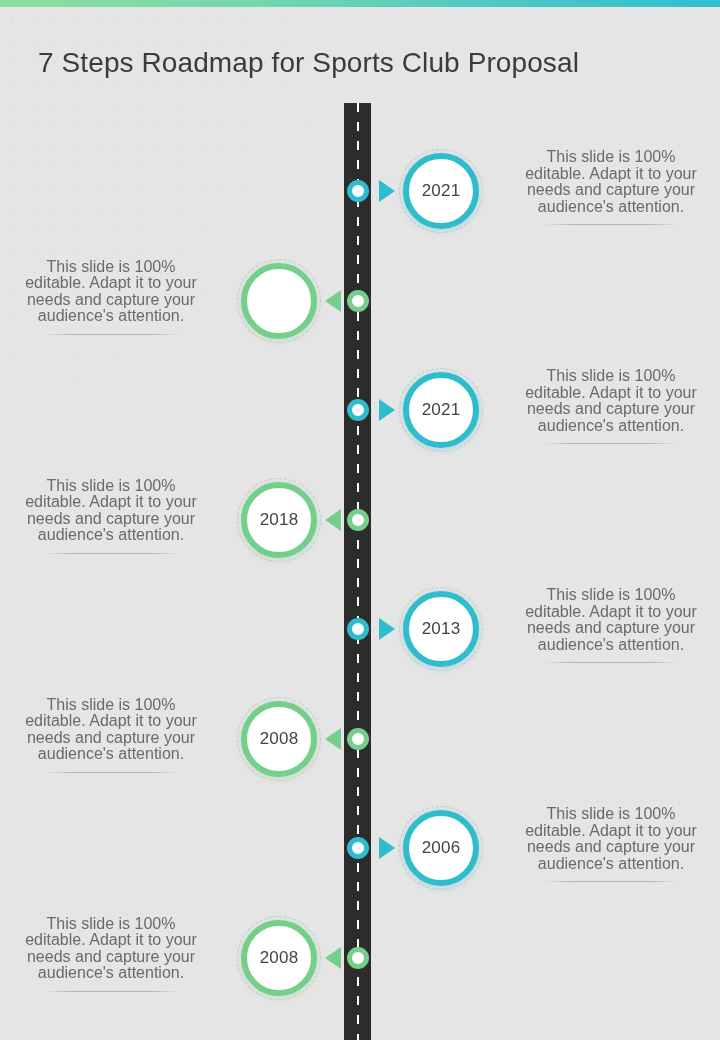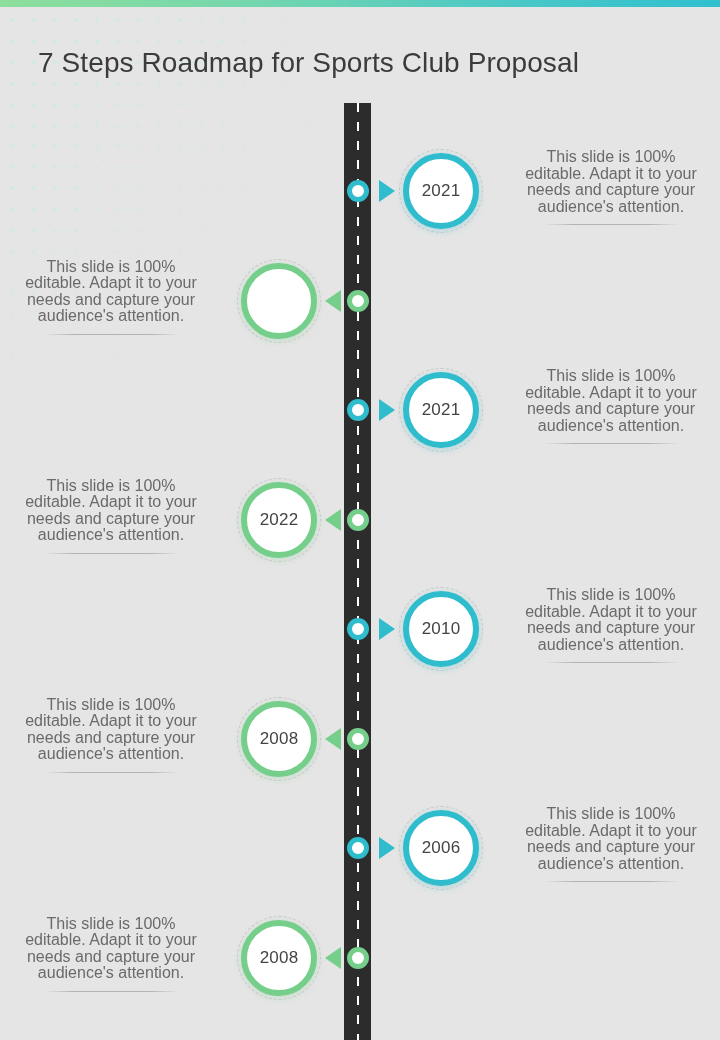--- a/index.html
+++ b/index.html
@@ -213,34 +213,34 @@
           <div>This slide is 100% editable. Adapt it to your needs and capture your audience's attention.</div>
           <div class="rule"></div>
         </div>
       </div>
       <div class="row green" style="top: 519.5px;">
         <div class="marker"></div>
         <div class="arrow"></div>
         <div class="badge">
           <div class="dashring"></div>
           <div class="ring"></div>
-          <div class="yr">2022</div>
+          <div class="yr">2018</div>
         </div>
         <div class="desc">
           <div>This slide is 100% editable. Adapt it to your needs and capture your audience's attention.</div>
           <div class="rule"></div>
         </div>
       </div>
       <div class="row teal" style="top: 629px;">
         <div class="marker"></div>
         <div class="arrow"></div>
         <div class="badge">
           <div class="dashring"></div>
           <div class="ring"></div>
-          <div class="yr">2010</div>
+          <div class="yr">2013</div>
         </div>
         <div class="desc">
           <div>This slide is 100% editable. Adapt it to your needs and capture your audience's attention.</div>
           <div class="rule"></div>
         </div>
       </div>
       <div class="row green" style="top: 738.5px;">
         <div class="marker"></div>
         <div class="arrow"></div>
         <div class="badge">

